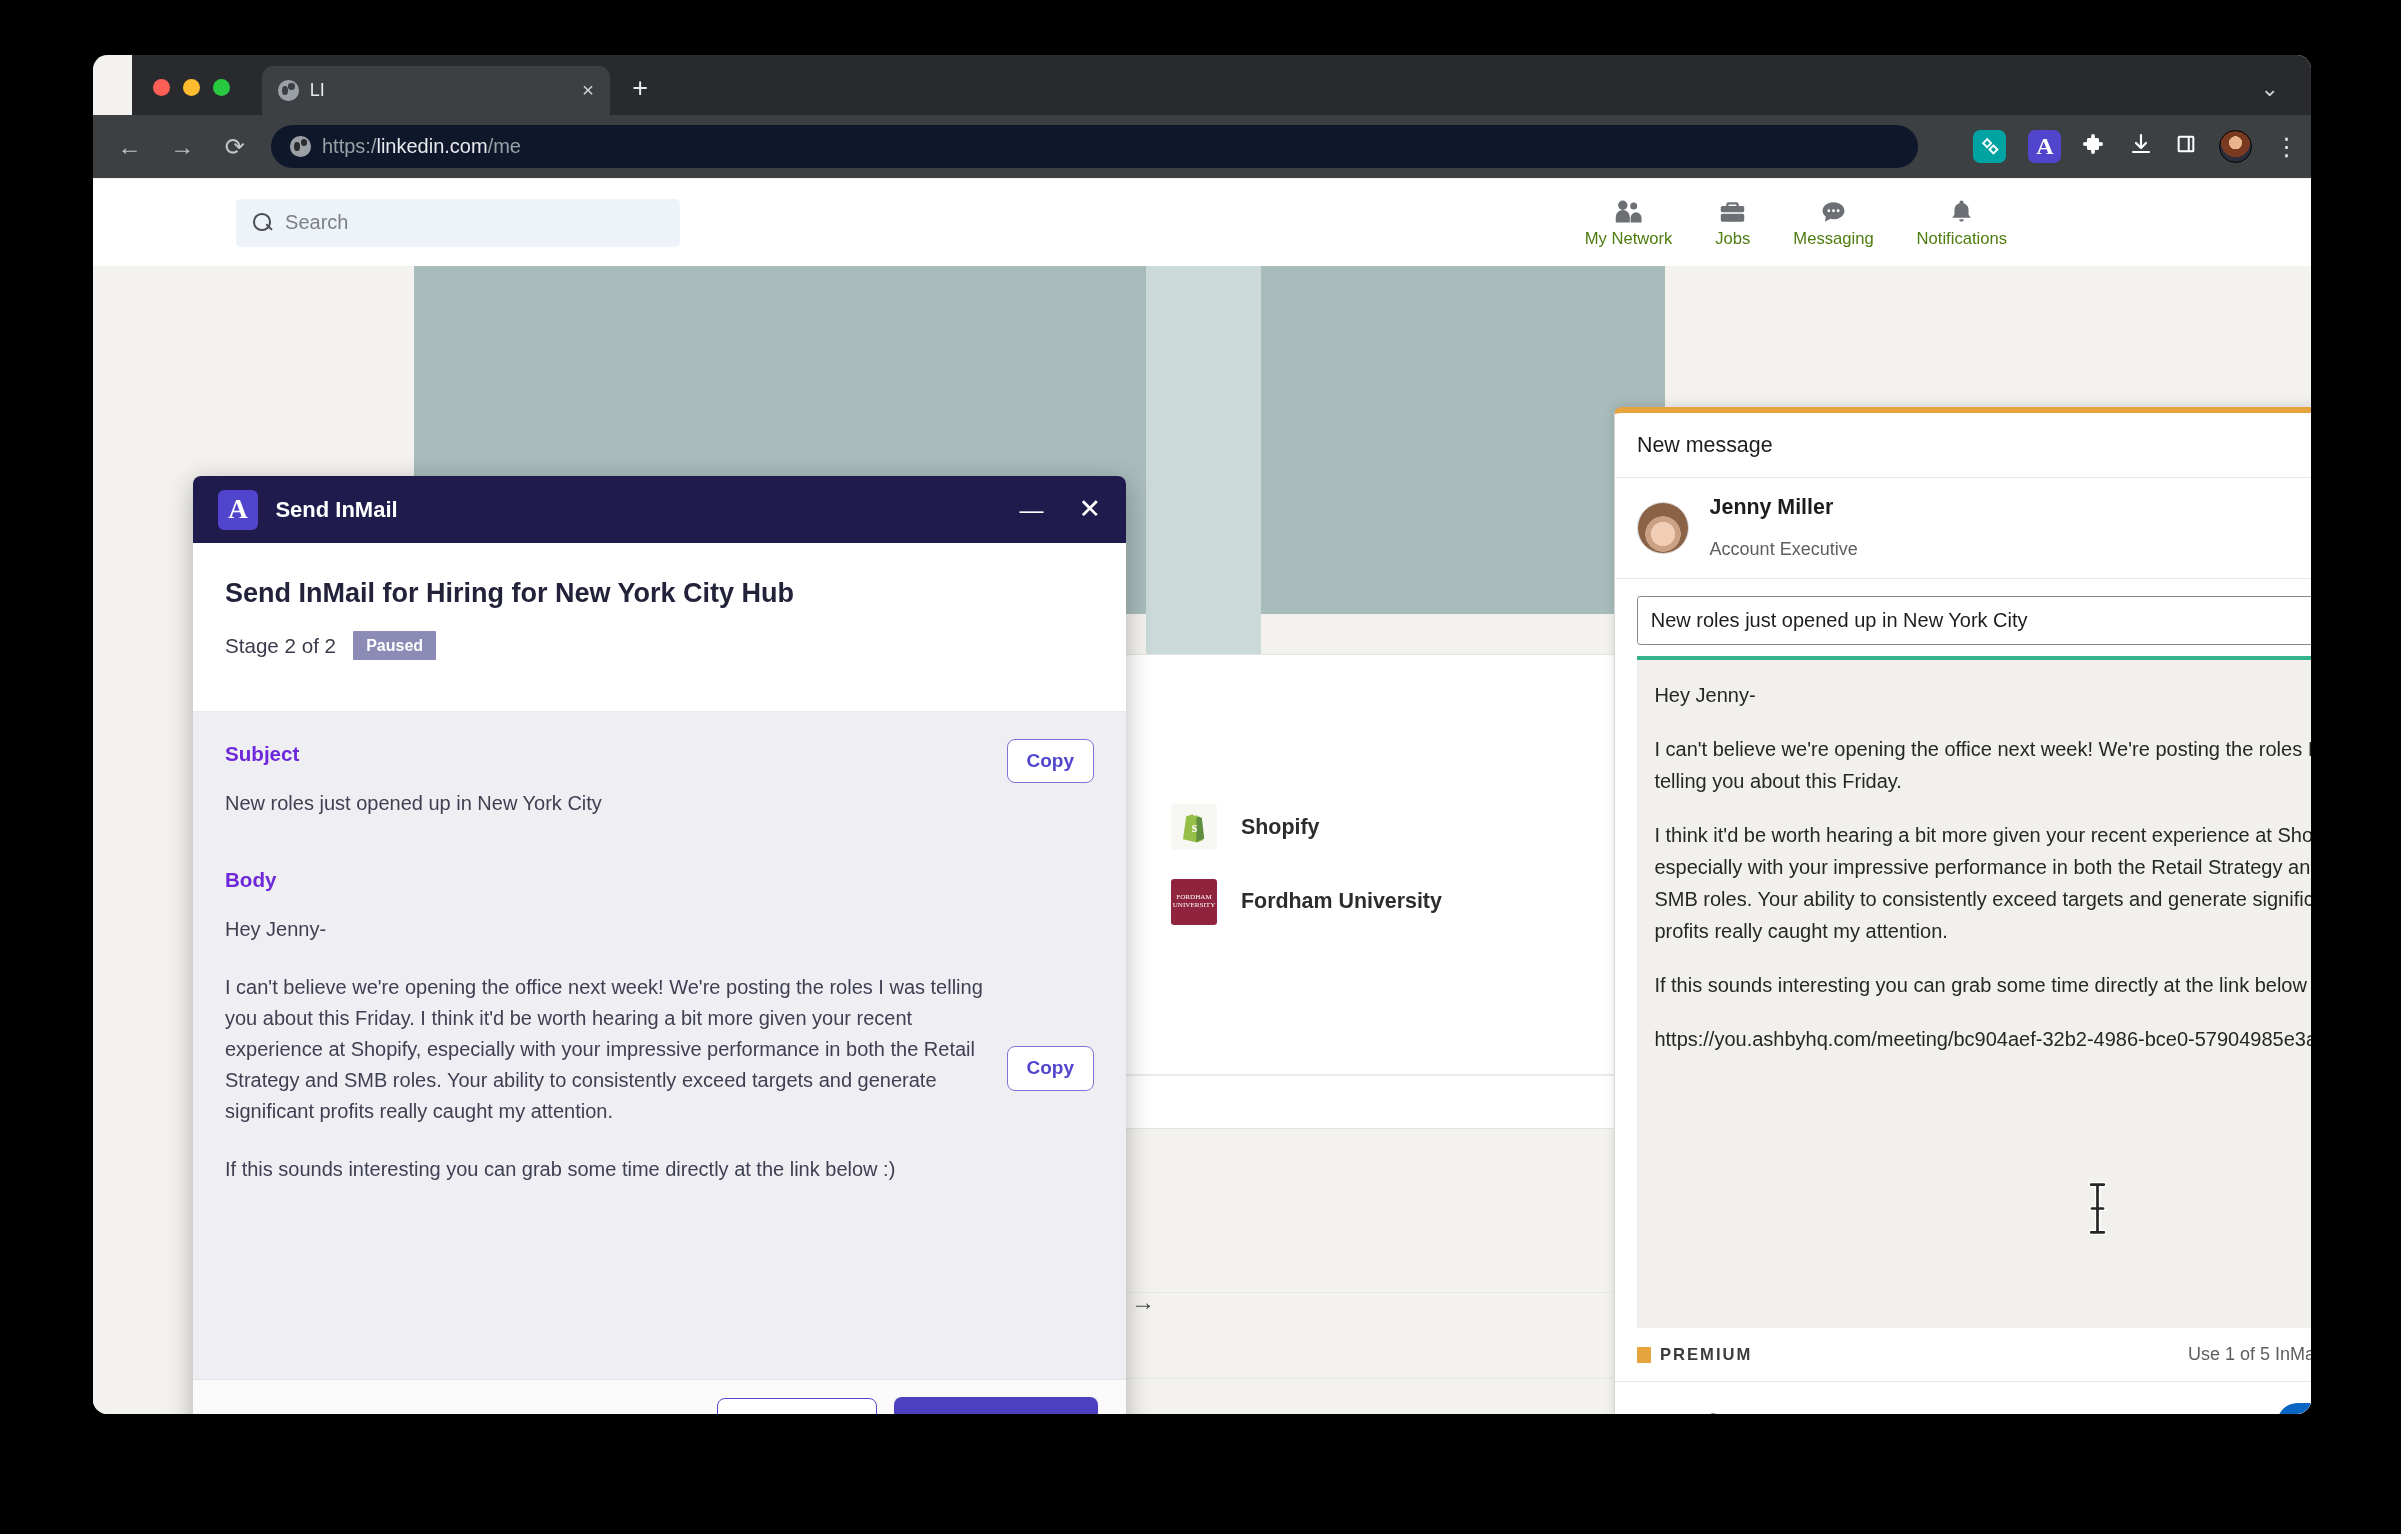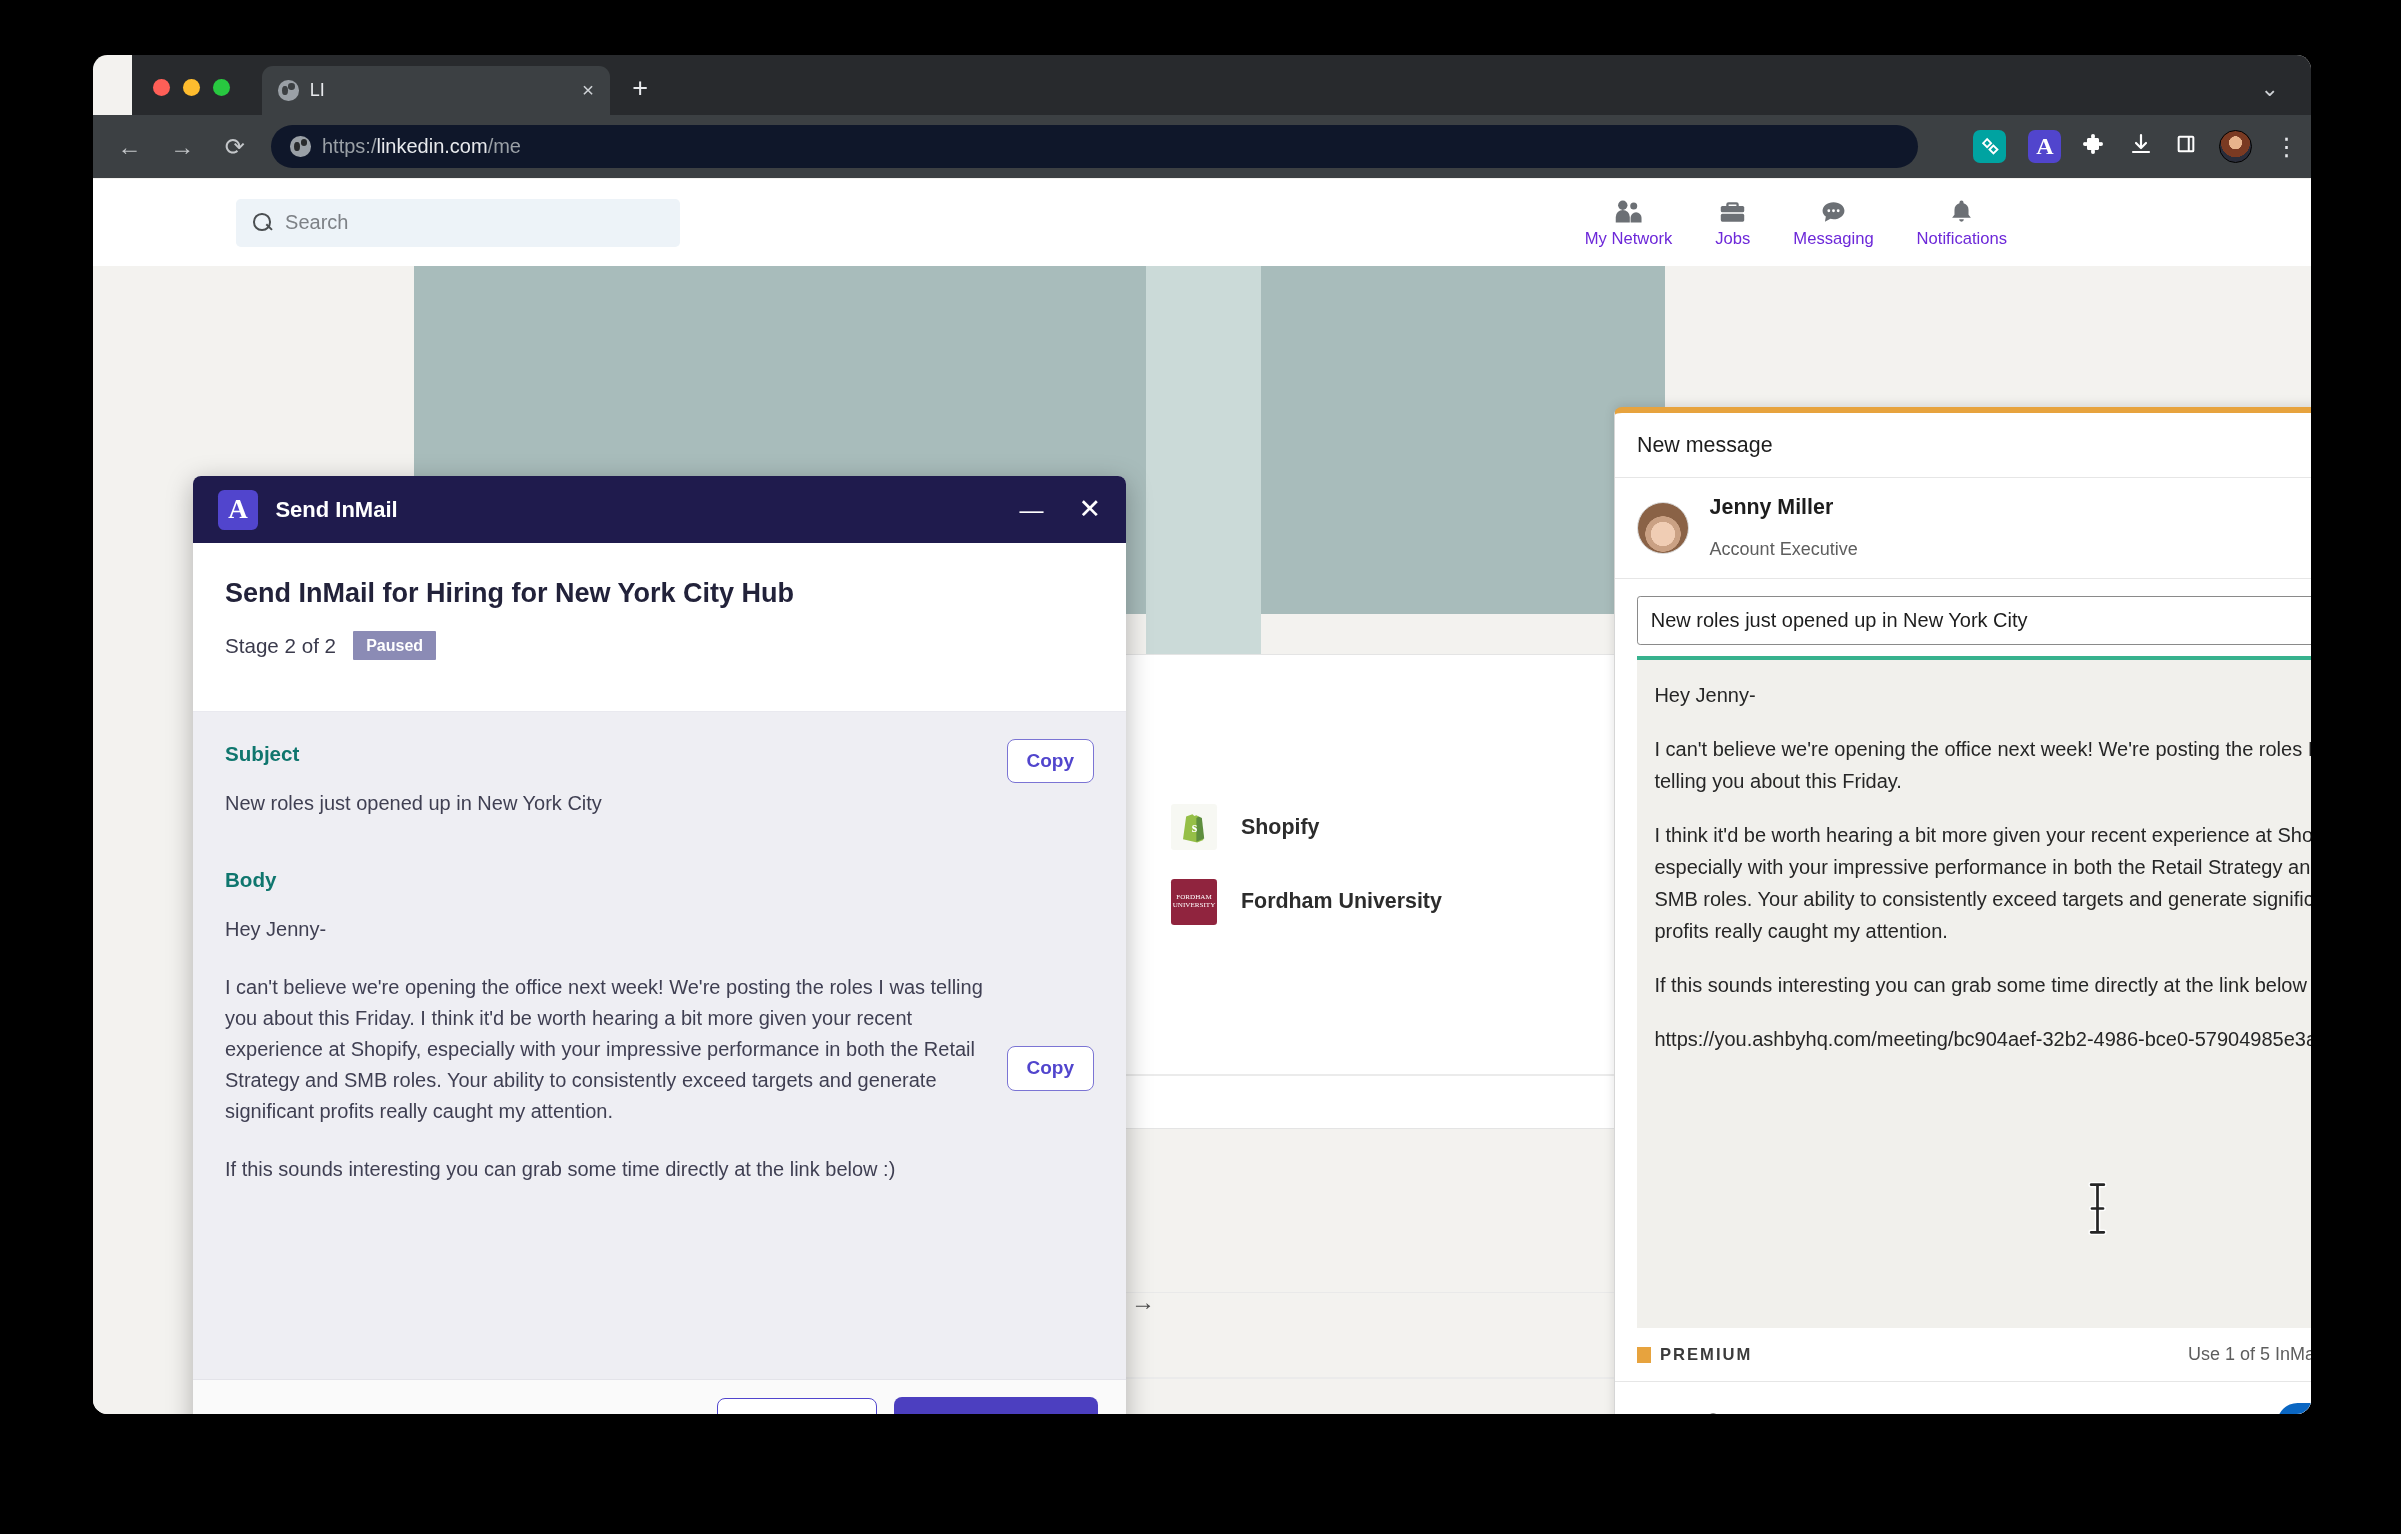--- a/index.html
+++ b/index.html
@@ -130,21 +130,21 @@
     padding: 0 17.4px;
     margin-left: 108px;
   }
   .li-search-text { color: #7d8186; font-size: 20px; }
   .mag { width: 19px; height: 19px; position: relative; flex:0 0 auto;}
   .mag::before { content:""; position:absolute; left:0; top:0; width:13.5px; height:13.5px; border:2.4px solid #4b4f52; border-radius:50%; }
   .mag::after { content:""; position:absolute; left:12px; top:12.7px; width:8px; height:2.4px; background:#4b4f52; transform:rotate(45deg); }
 
   .li-nav-right { margin-left: auto; display: flex; gap: 43px; padding-right: 269px; }
   .li-nav-item { display: flex; flex-direction: column; align-items: center; gap: 4.8px; cursor: pointer; }
-  .li-nav-label { font-size: 16.6px; color: #6d28d9; white-space: nowrap; }
+  .li-nav-label { font-size: 16.6px; color: #4d7c0f; white-space: nowrap; }
   .li-nav-icon { height: 28.5px; display:flex; align-items:flex-end; justify-content:center; }
 
   .li-banner {
     position: absolute; left: 321px; top: 87px;
     width: 1251px; height: 348px;
     background: #a8bcbb;
   }
   .li-banner-strip {
     position: absolute; left: 1053px; top: 87px;
     width: 115px; height: 475px;
@@ -193,21 +193,21 @@
   .stage-row { display: flex; align-items: center; gap: 17.4px; margin-bottom: 24px; }
   .stage-text { font-size: 20.6px; color: #3a3a4c; }
   .badge-paused {
     background: #8b8bb5; color: #ffffff;
     border-radius: 1px; padding: 5.5px 12.7px;
     font-size: 16px; font-weight: bold;
   }
   .inmail-desc { font-size: 20px; line-height: 1.55; color: #3a3a4c; max-width: 863px; }
 
   .inmail-body { background: #eeeef3; flex: 1; padding: 30px 32px 0 32px; position: relative; overflow: hidden; }
-  .field-label { font-size: 20.6px; font-weight: bold; color: #0f766e; margin-bottom: 22px; }
+  .field-label { font-size: 20.6px; font-weight: bold; color: #6d28d9; margin-bottom: 22px; }
   .field-value { font-size: 20px; color: #3f3f52; line-height: 1.55; max-width: 776px; }
   .field-block { position: relative; margin-bottom: 49px; }
   .copy-btn {
     position: absolute; right: 0;
     border: 1.6px solid #7b74d4; border-radius: 8px;
     background: #ffffff; color: #5145cd;
     font-size: 19px; font-weight: bold;
     padding: 10.3px 19px; cursor: pointer;
     font-family: "Liberation Sans", sans-serif;
   }

